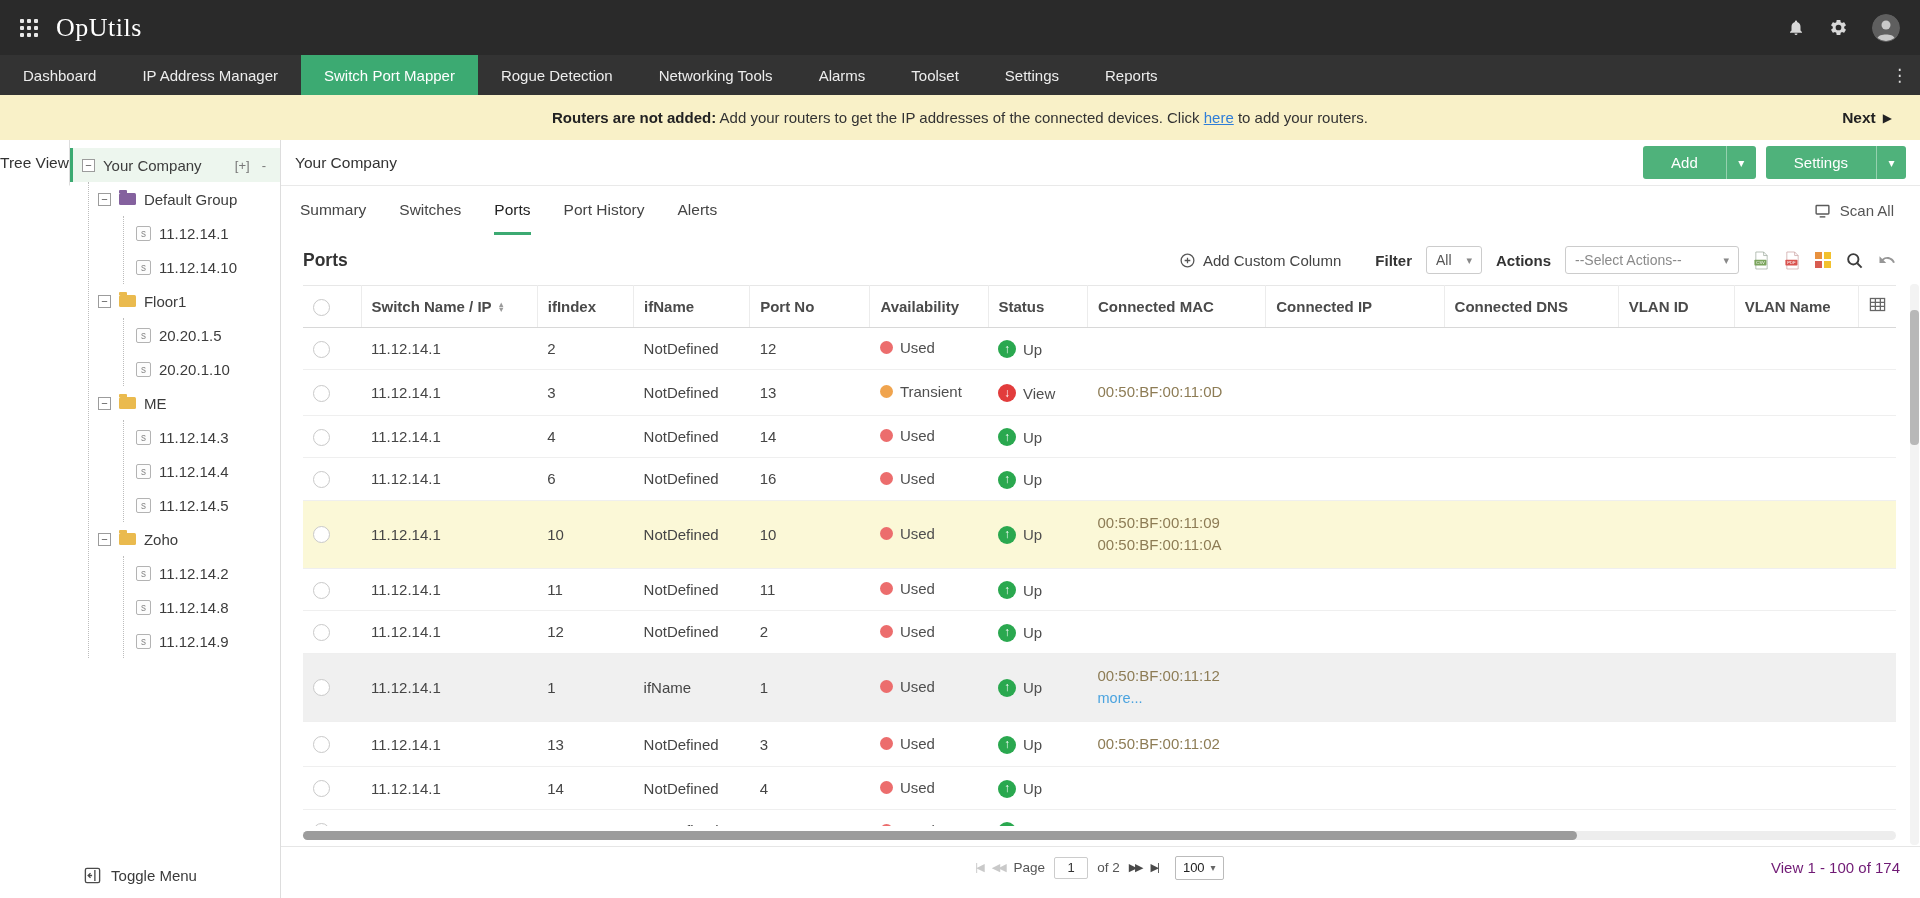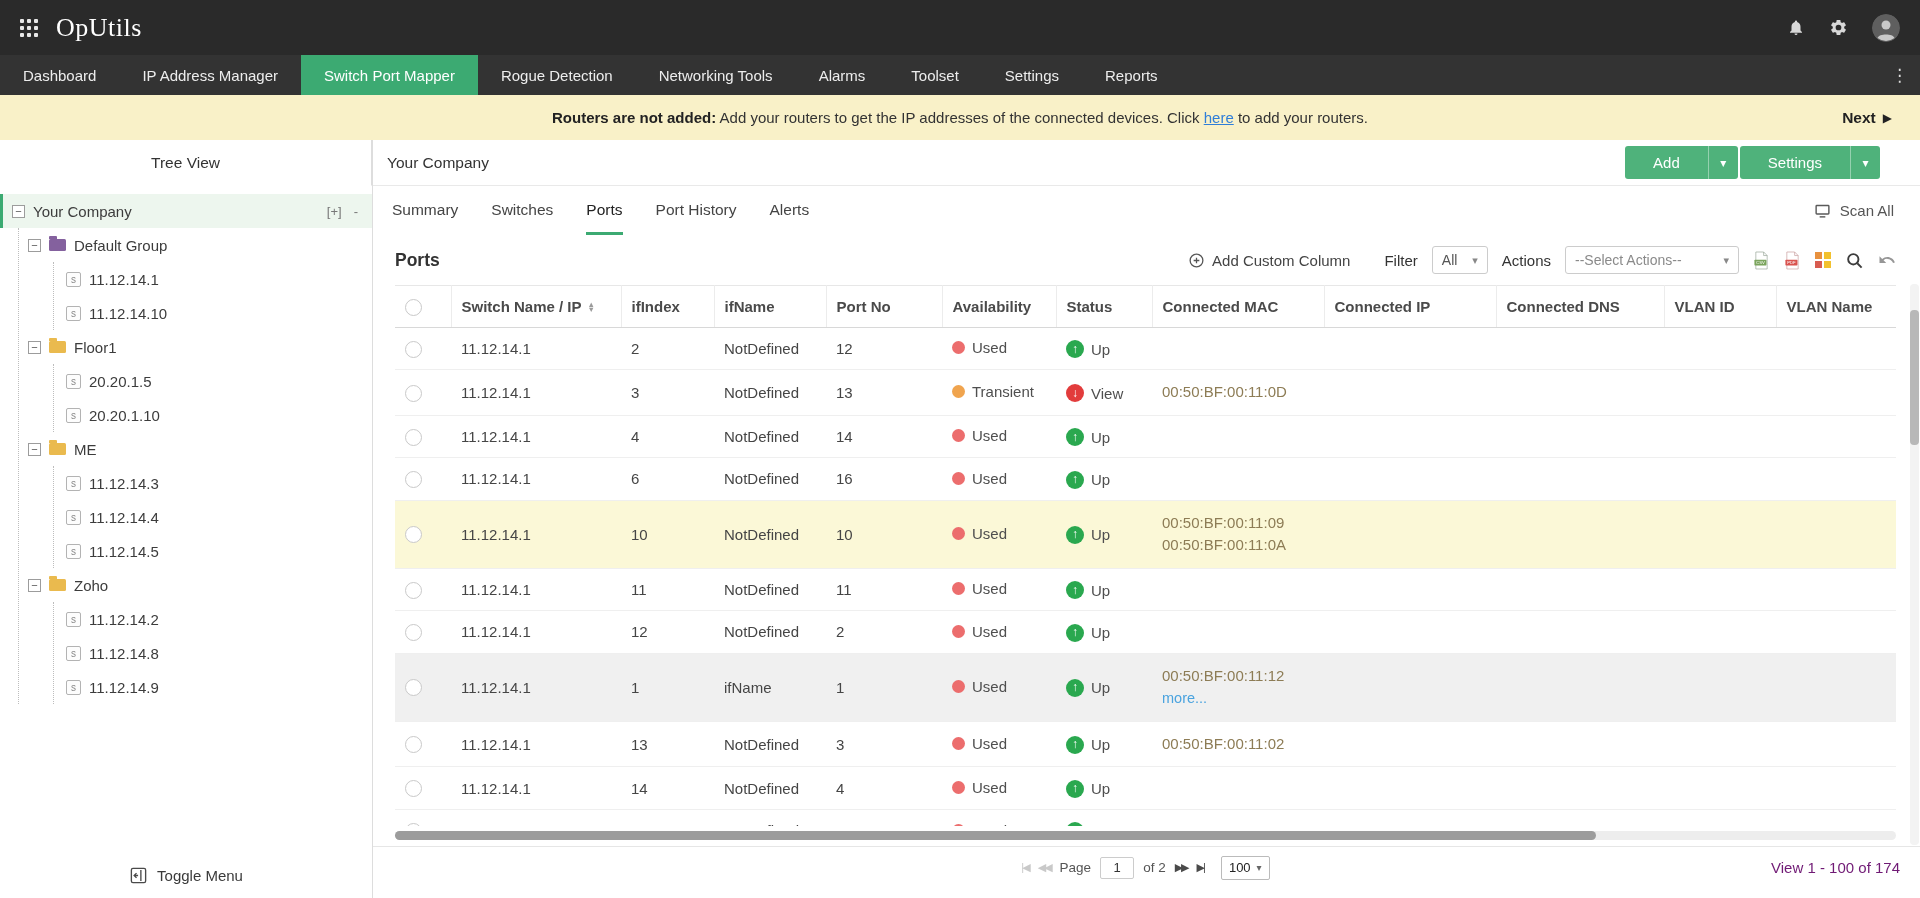--- a/index.html
+++ b/index.html
@@ -27,21 +27,21 @@
 .banner-msg{margin:0 auto;color:#333}
 .banner-msg b{color:#222}
 .blink{color:var(--link,#2f7ed8);text-decoration:underline;cursor:pointer}
 .banner-next{position:absolute;right:28px;font-weight:700;font-size:15.5px;color:#222;cursor:pointer;display:flex;align-items:center;gap:7px}
 .next-arrow{font-size:12px}
 
 
 .content{flex:1;display:flex;min-height:0}
 
 
-.sidebar{width:373px;border-right:1px solid #ddd;display:flex;flex-direction:column;position:relative;flex:0 0 auto;background:#fff}
+.sidebar{width:281px;border-right:1px solid #ddd;display:flex;position:relative;flex:0 0 auto;background:#fff}
 .side-tabs{height:46px;display:flex;border-bottom:1px solid #ddd;flex:0 0 auto}
 .side-tab{flex:1;display:flex;align-items:center;justify-content:center;font-size:15.5px;color:#666;background:#f6f6f6;border-right:1px solid #ddd;cursor:pointer}
 .side-tab.active{background:#fff;color:#333;margin-bottom:-1px;border-bottom:1px solid #fff}
 .tree{flex:1;padding-top:8px;overflow:hidden;font-size:15px}
 .tree-row{height:34px;display:flex;align-items:center;gap:8px;cursor:pointer;color:#3c3c3c}
 .root-row{padding-left:12px}
 .root-row.selected{background:#edf6ee;border-left:3px solid var(--accent,#3caa72);padding-left:9px}
 .root-ctrl{margin-left:auto;margin-right:14px;color:#777;font-size:13px;display:flex;gap:12px}
 .exp{width:13px;height:13px;border:1px solid #9c9c9c;background:#fff;color:#555;font-size:11px;line-height:11px;display:inline-flex;align-items:center;justify-content:center;flex:0 0 auto}
 .groups{margin-left:18px;border-left:1px dotted #bdbdbd}
@@ -51,36 +51,36 @@
 .folder{width:17px;height:12px;background:#eaba4e;border-radius:1.5px;position:relative;flex:0 0 auto}
 .folder::before{content:"";position:absolute;top:-3px;left:0;width:8px;height:3px;background:inherit;border-radius:1px 1px 0 0}
 .folder.purple{background:#84619e}
 .leaf-ic{width:15px;height:15px;border:1px solid #b3b3b3;border-radius:2px;background:#fdfdfd;color:#888;font-size:10px;line-height:13px;text-align:center;flex:0 0 auto}
 .side-footer{position:absolute;bottom:13px;left:0;right:0;display:flex;align-items:center;justify-content:center;gap:9px;font-size:15px;color:#3a3a3a;cursor:pointer}
 
 
 .main{flex:1;display:flex;flex-direction:column;min-width:0}
 .main-header{height:46px;display:flex;align-items:center;padding-left:14px;border-bottom:1px solid #e9e9e9;flex:0 0 auto}
 .crumb{font-size:15.5px;color:#333}
-.hbtns{margin-left:auto;margin-right:40px;display:flex;gap:2px}
+.hbtns{margin-left:auto;margin-right:14px;display:flex;gap:10px}
 .split{height:33px;background:var(--btn,#4fb27b);border-radius:3px;color:#fff;display:inline-flex;align-items:stretch;cursor:pointer;overflow:hidden}
 .split-main{display:flex;align-items:center;padding:0 28px;font-size:15px}
 .split-caret{width:30px;border-left:1px solid rgba(255,255,255,.4);display:flex;align-items:center;justify-content:center;font-size:12px}
 .main-tabs{height:49px;display:flex;align-items:stretch;padding-left:19px;position:relative;flex:0 0 auto}
 .mtab{display:flex;align-items:center;margin-right:33px;font-size:15.5px;color:#444;cursor:pointer;border-bottom:3px solid transparent;padding-top:2px}
 .mtab.active{border-bottom-color:var(--accent,#3caa72);color:#222}
 .scan-all{position:absolute;right:26px;top:0;height:100%;display:flex;align-items:center;gap:9px;font-size:15px;color:#555;cursor:pointer}
 
 
 .panel{flex:1;display:flex;flex-direction:column;min-height:0;padding:0 24px 0 22px}
 .panel-head{display:flex;align-items:center;padding:11px 0;flex:0 0 auto}
 .ptitle{font-size:17.5px;font-weight:700;color:#333}
 .ptools{margin-left:auto;display:flex;align-items:center;gap:14px}
 .tool{display:flex;align-items:center;gap:7px;font-size:15px;color:#444;cursor:pointer;margin-right:20px}
-.plabel{font-size:15px;color:#333;font-weight:400}
+.plabel{font-size:15px;color:#333;font-weight:700}
 .ddl{border:1px solid #ccc;border-radius:3px;height:28px;display:inline-flex;align-items:center;gap:10px;padding:0 9px;font-size:14px;color:#555;cursor:pointer;background:#fff}
 .ddl .caret{color:#888;font-size:11px}
 .ddl.sm{min-width:56px;justify-content:space-between}
 .ddl.lg{min-width:174px;justify-content:space-between}
 .muted{color:#8a8a8a}
 .pic{display:inline-flex;cursor:pointer;align-items:center}
 
 
 .table-zone{flex:1;min-height:0;overflow:hidden}
 table.ports-table{width:100%;border-collapse:collapse;table-layout:fixed}

